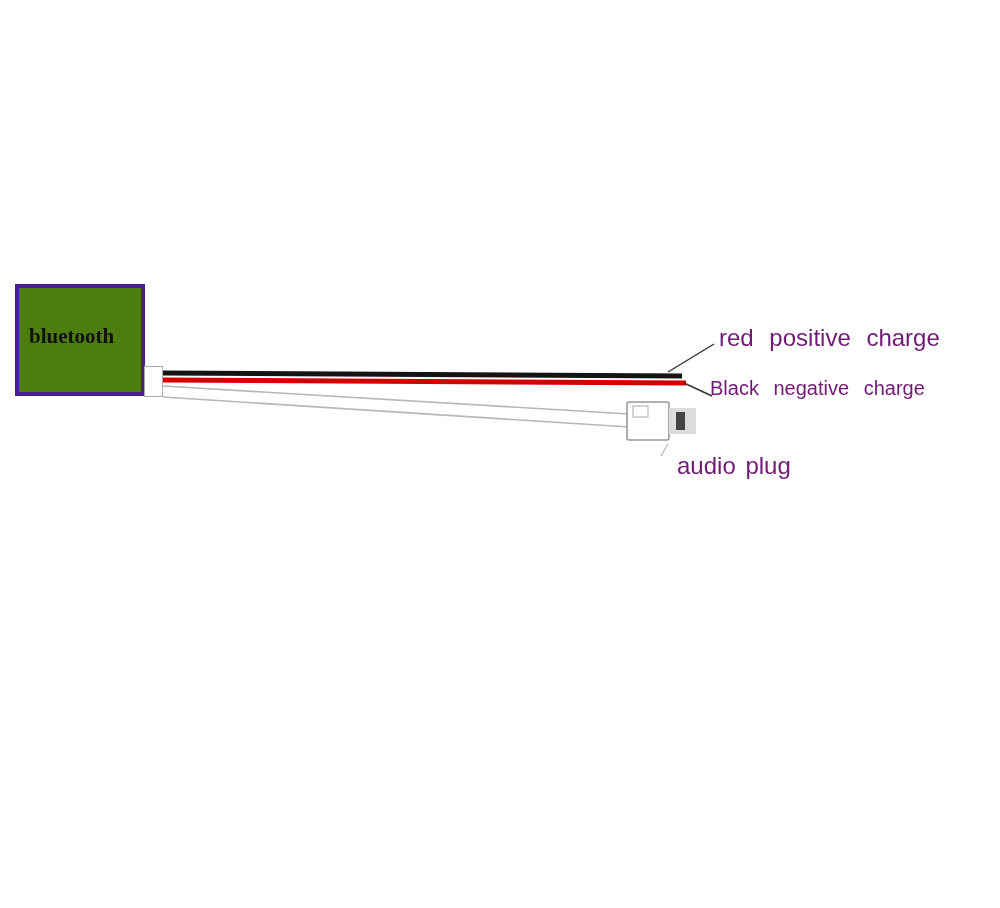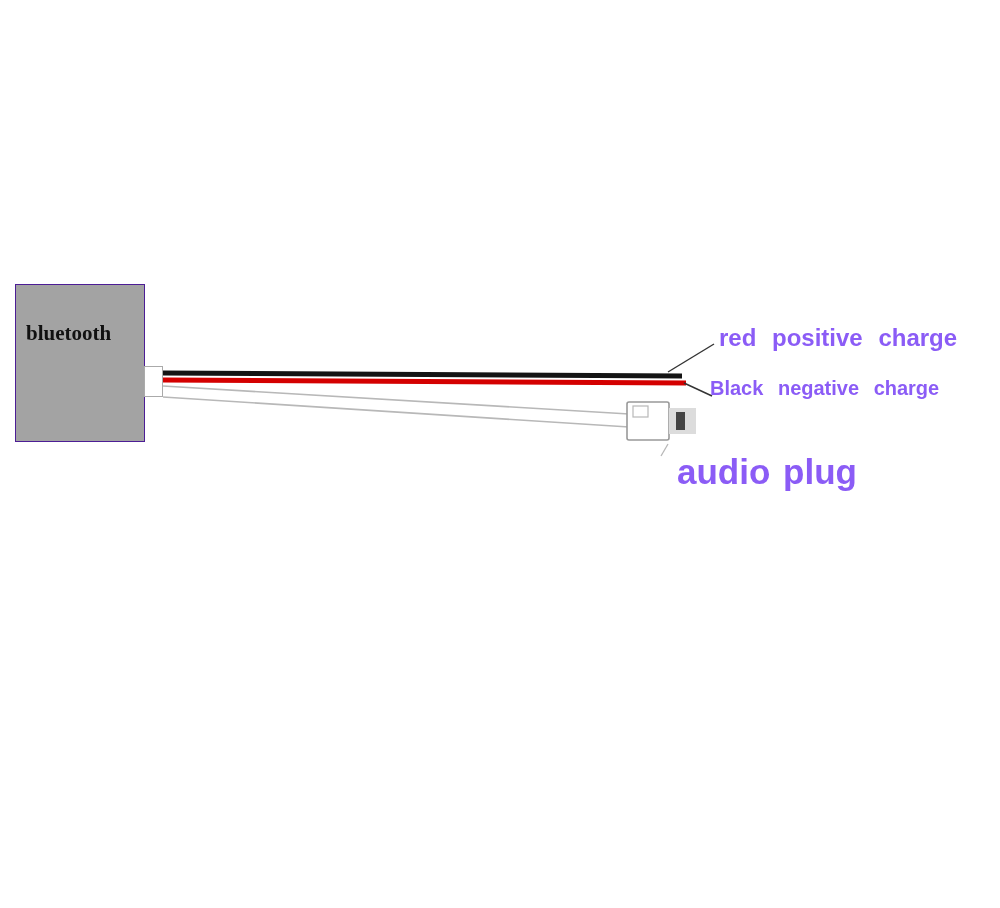--- a/index.html
+++ b/index.html
@@ -20,23 +20,23 @@
     left: 0;
     top: 0;
     width: 1000px;
     height: 908px;
   }
   .bt-box {
     position: absolute;
     left: 15px;
     top: 284px;
     width: 130px;
-    height: 158px;
-    border: 1px solid #4c1d95;
-    background: #a3a3a3;
+    height: 112px;
+    border: 4px solid #4c1d95;
+    background: #4d7c0f;
     box-sizing: border-box;
   }
   .bt-label {
     position: absolute;
     left: 10px;
     top: 36px;
     font-family: "Liberation Serif", serif;
     font-weight: bold;
     font-size: 21px;
     color: #111111;
@@ -46,40 +46,40 @@
     left: 144px;
     top: 366px;
     width: 19px;
     height: 31px;
     border: 1px solid #aaaaaa;
     background: #ffffff;
     box-sizing: border-box;
   }
   .label {
     position: absolute;
-    color: #8b5cf6;
-    font-weight: bold;
+    color: #701a75;
+    font-weight: normal;
     white-space: nowrap;
   }
   .label-red {
     left: 719px;
     top: 324px;
     font-size: 24px;
     word-spacing: 9px;
   }
   .label-black {
     left: 710px;
     top: 377px;
     font-size: 20px;
     word-spacing: 9px;
   }
   .label-audio {
     left: 677px;
     top: 452px;
-    font-size: 35px;
+    font-size: 24px;
     word-spacing: 3px;
   }
 </style>
 </head>
 <body>
 
 <div class="canvas">
 
   <div class="bt-box">
     <span class="bt-label">bluetooth</span>

